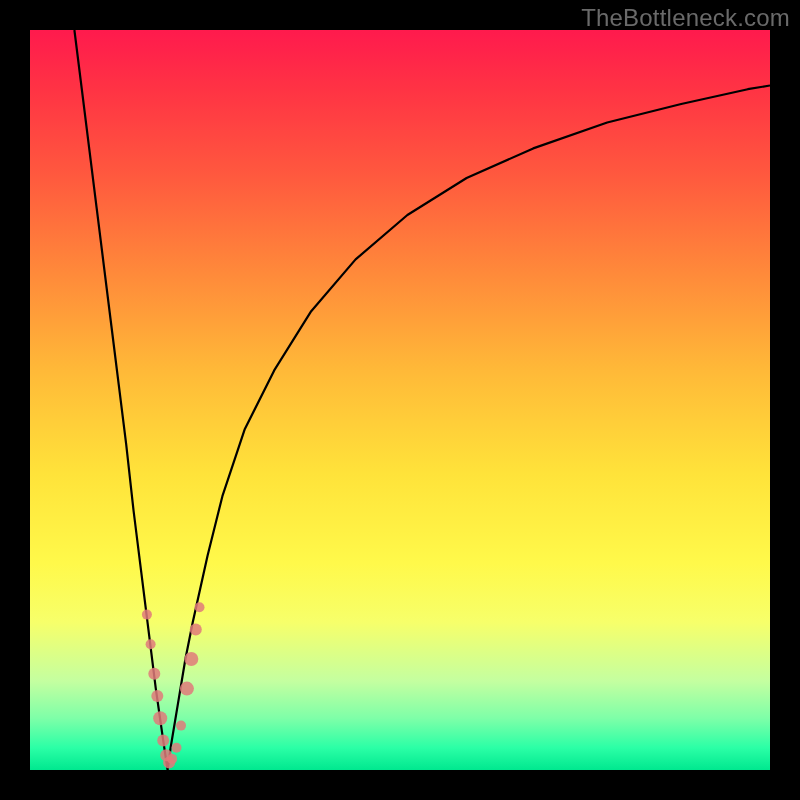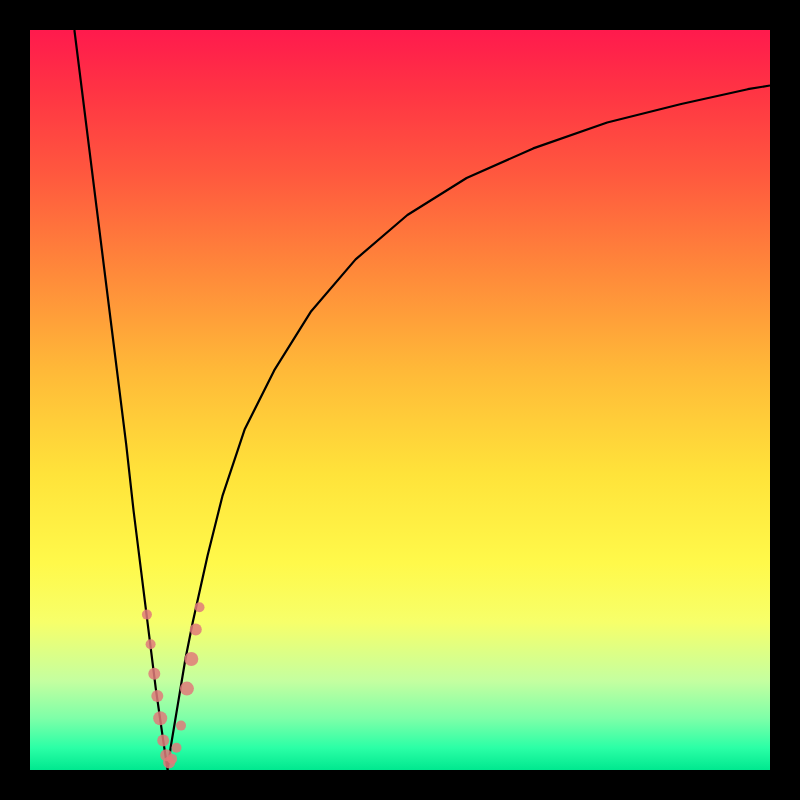--- a/index.html
+++ b/index.html
@@ -59,20 +59,21 @@
   }
   .data-point {
     fill: #e07a7a;
     fill-opacity: 0.85;
   }
 </style>
 </head>
 <body>
 
 <div class="frame">
+  <div class="watermark">TheBottleneck.com</div>
   <div class="plot">
     <svg viewBox="0 0 740 740">
       <g id="curve-group">
           <path d="M44.4,0.0 L51.8,59.2 L59.2,118.4 L66.6,177.6 L74.0,236.8 L81.4,296.0 L88.8,355.2 L96.2,414.4 L103.6,481.0 L111.0,540.2 L118.4,599.4 L125.8,658.6 L133.2,710.4 L137.6,740.0 L137.6,740.0 L140.6,717.8 L148.0,673.4 L155.4,629.0 L162.8,592.0 L177.6,525.4 L192.4,466.2 L214.6,399.6 L244.2,340.4 L281.2,281.2 L325.6,229.4 L377.4,185.0 L436.6,148.0 L503.2,118.4 L577.2,92.5 L651.2,74.0 L717.8,59.2 L740.0,55.5" fill="none" stroke="#000" stroke-width="2.2" stroke-linejoin="round"></path>
         </g>
       <g id="points-group">
           <circle cx="116.9" cy="584.6" r="5" class="data-point"></circle>
           <circle cx="120.6" cy="614.2" r="5" class="data-point"></circle>
           <circle cx="124.3" cy="643.8" r="6" class="data-point"></circle>
           <circle cx="127.3" cy="666.0" r="6" class="data-point"></circle>

